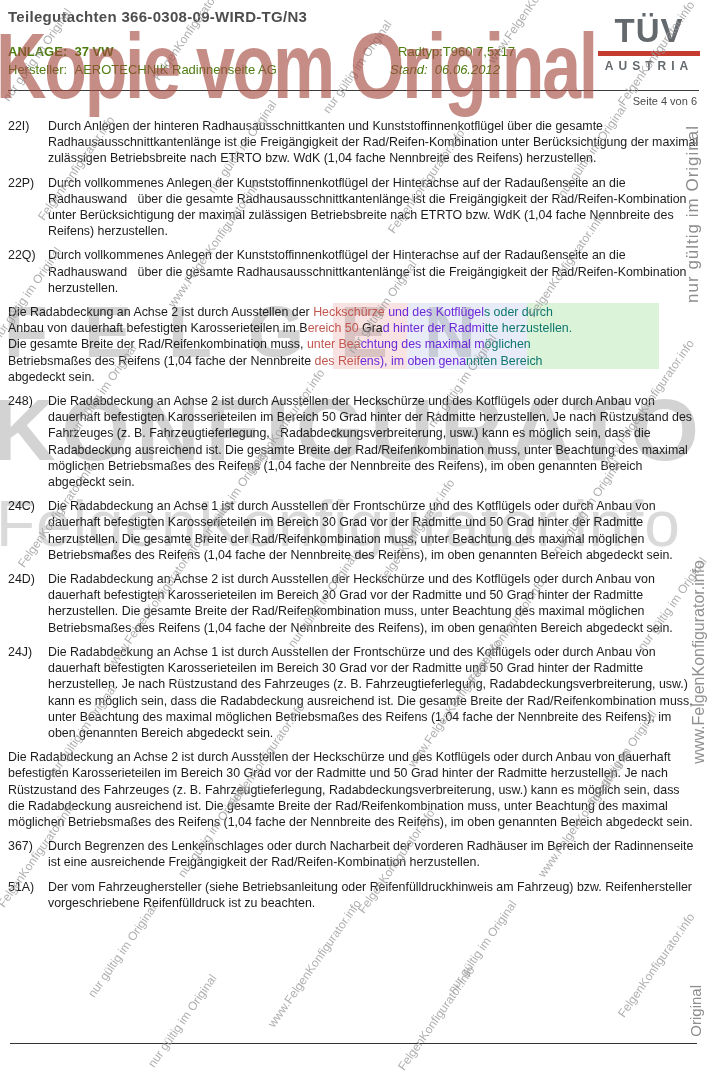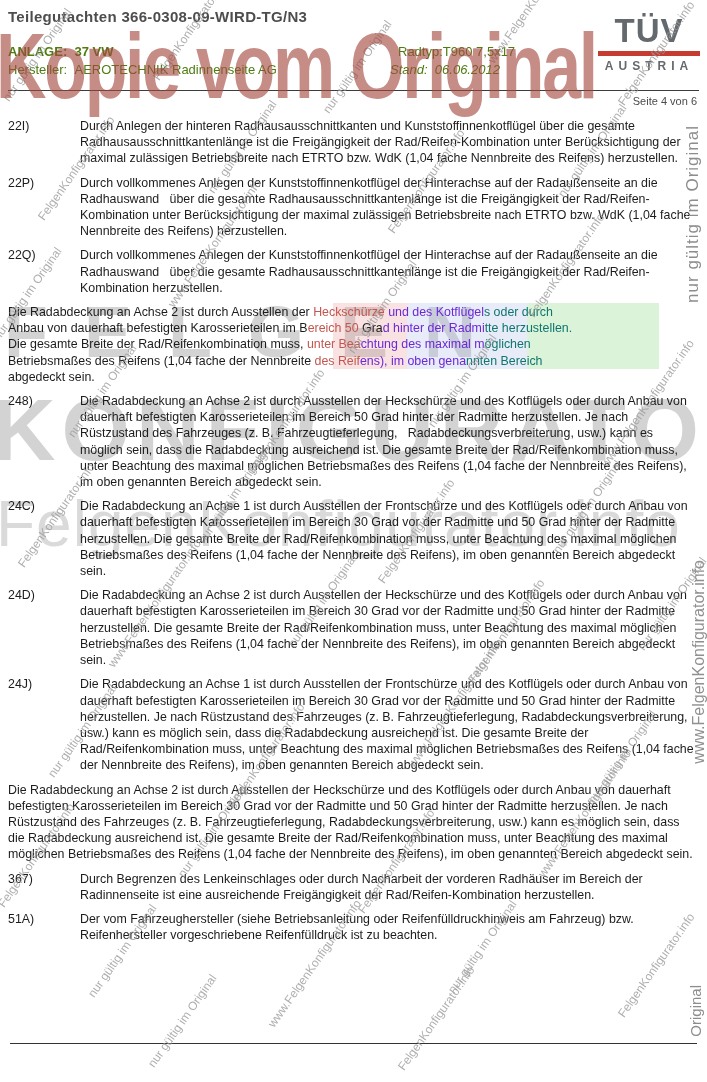--- a/index.html
+++ b/index.html
@@ -16,21 +16,21 @@
   .hlabel{display:inline-block;}
   .hr1{position:absolute;top:90px;left:8px;width:691px;border-top:1px solid #3c3c3c;z-index:2;}
   .page-num{position:absolute;top:95px;right:10px;font-size:11px;color:#4a4a4a;z-index:2;}
   
   .logo{position:absolute;top:14px;right:5px;width:106px;text-align:center;z-index:2;}
   .logo-tuv{font-size:33px;font-weight:bold;color:#64696e;line-height:1;letter-spacing:1px;}
   .logo-bar{height:5px;background:#c63b30;margin:4px 2px 3px;}
   .logo-austria{font-size:12px;font-weight:bold;letter-spacing:5px;color:#64696e;}
   
   .content{position:absolute;top:118px;left:8px;width:691px;z-index:2;}
-  .para{display:flex;margin-bottom:8px;gap:32px;}
+  .para{display:flex;margin-bottom:8px;}
   .plabel{flex:0 0 40px;width:40px;font-size:12.4px;line-height:16.2px;}
   .ptext{flex:1;font-size:12.4px;line-height:16.2px;white-space:pre-wrap;position:relative;}
   .rline{white-space:nowrap;position:relative;z-index:1;}
   .seg-k{color:#1c1c1c;}
   .seg-r{color:#c2574f;}
   .seg-b{color:#6d28d9;}
   .seg-g{color:#0f766e;}
   .band{position:absolute;top:-1px;height:66px;z-index:0;}
   .band-pink{left:325px;width:74px;background:rgba(235,160,160,0.30);}
   .band-blue{left:399px;width:120px;background:rgba(170,185,230,0.28);}

